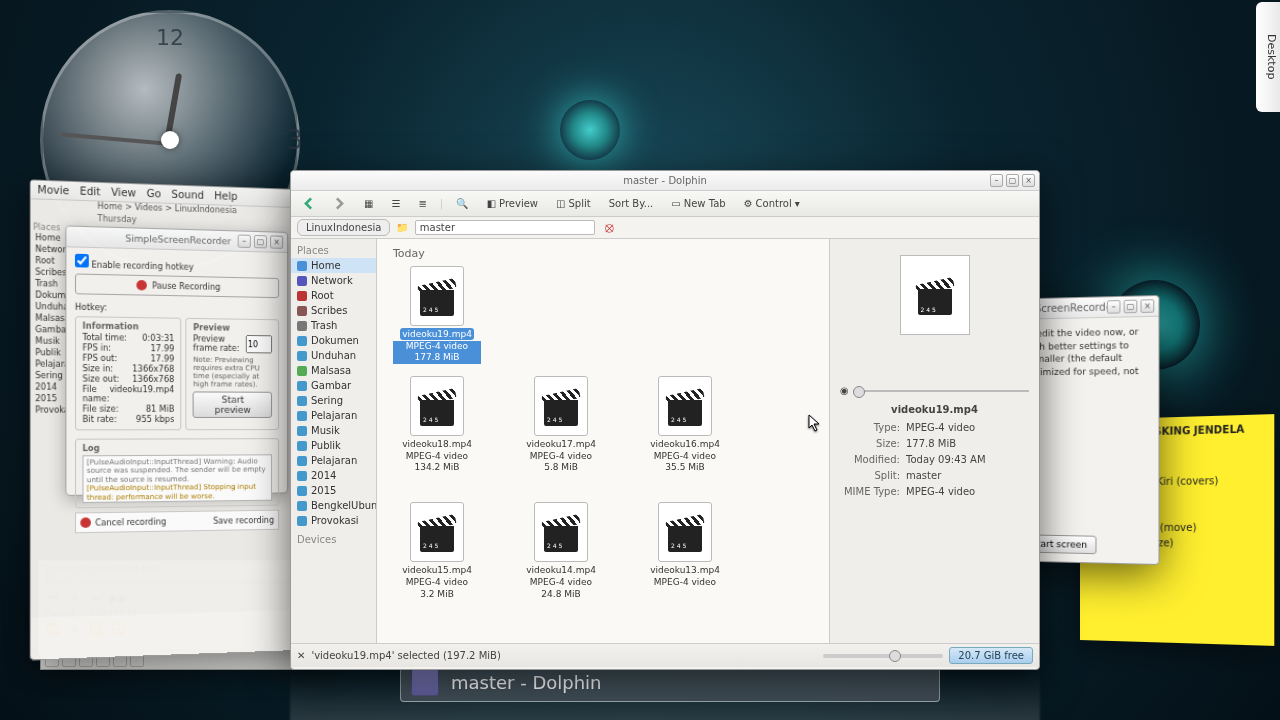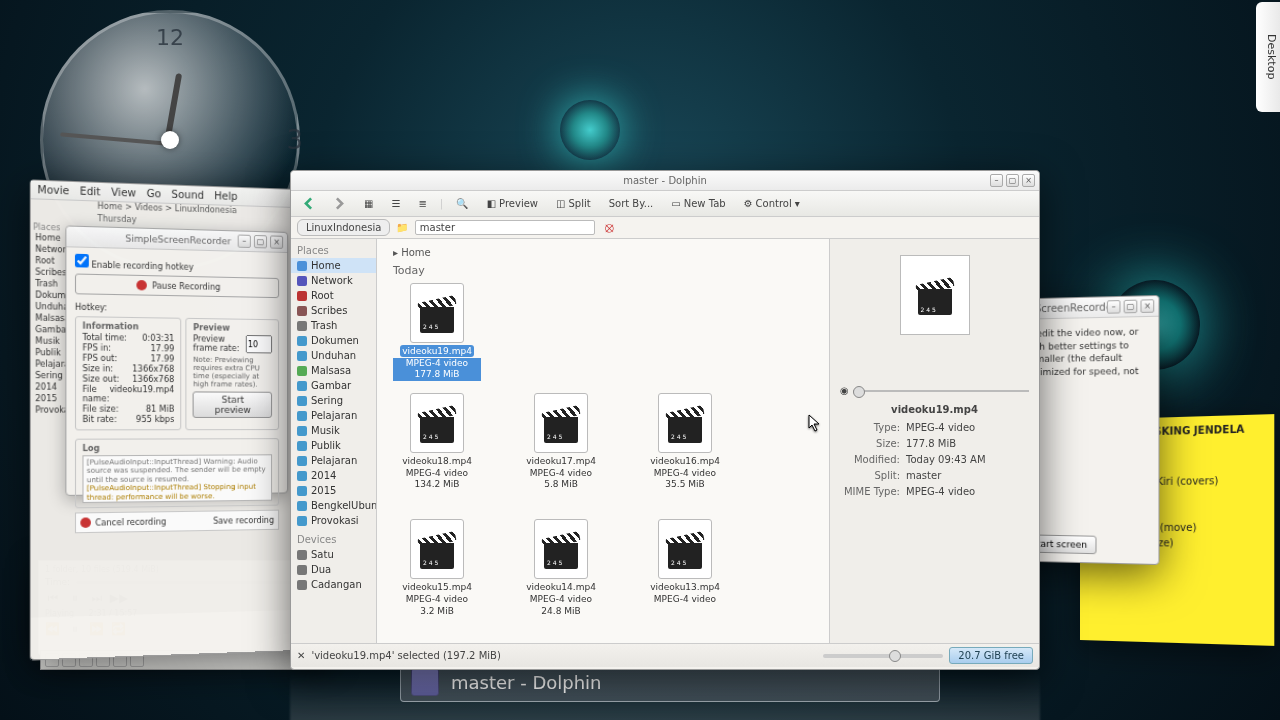--- a/index.html
+++ b/index.html
@@ -413,38 +413,23 @@
           <div class="pitem">
             <span class="pdot" style="background:#49c"></span>
             <span>BengkelUbuntu</span>
           </div>
           <div class="pitem">
             <span class="pdot" style="background:#49c"></span>
             <span>Provokasi</span>
           </div>
         </div>
       <div class="hdr" style="margin-top:4px">Devices</div>
-      <div id="devices-list">
-          <div class="pitem">
-            <span class="pdot" style="background:#777"></span>
-            <span>Satu</span>
-          </div>
-          <div class="pitem">
-            <span class="pdot" style="background:#777"></span>
-            <span>Dua</span>
-          </div>
-          <div class="pitem">
-            <span class="pdot" style="background:#777"></span>
-            <span>Cadangan</span>
-          </div>
-        </div>
     </div>
     <div class="viewwrap">
       <div class="viewmain">
-        <div style="font-size:10px;color:#555;margin-bottom:6px">▸ <span>Home</span></div>
         <div class="section">
           <div class="sec-title">Today</div>
           <div class="filegrid" id="grid-today">
               <div class="fitem sel"><div class="thumb">
                   <div class="clap">
                     <div class="top"></div>
                     <div class="band"></div>
                     <div class="board"></div>
                   </div>
                 </div><span class="fname">videoku19.mp4</span><span class="meta">MPEG-4 video</span><span class="meta">177.8 MiB</span></div>

